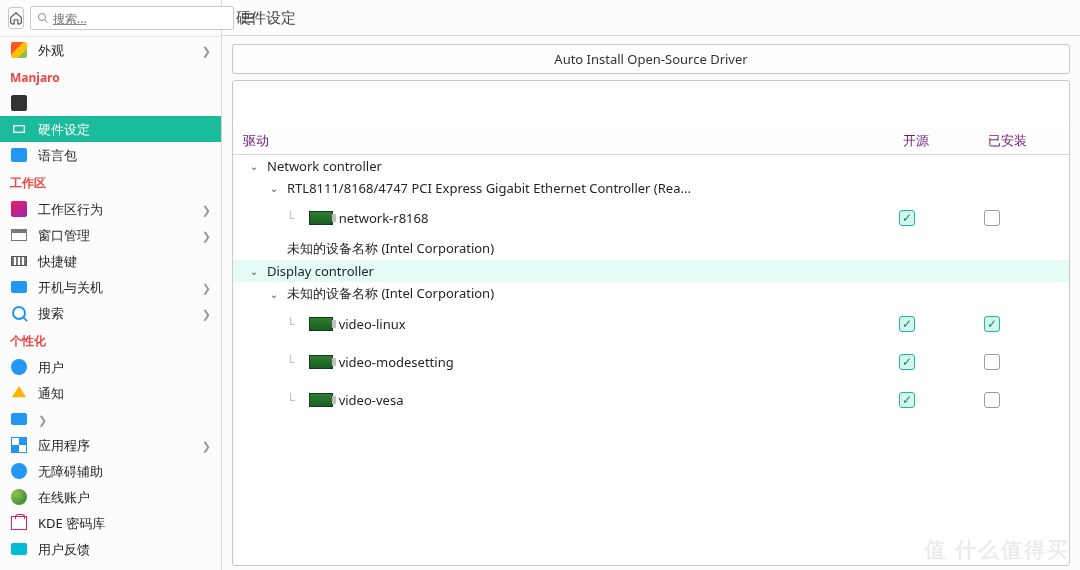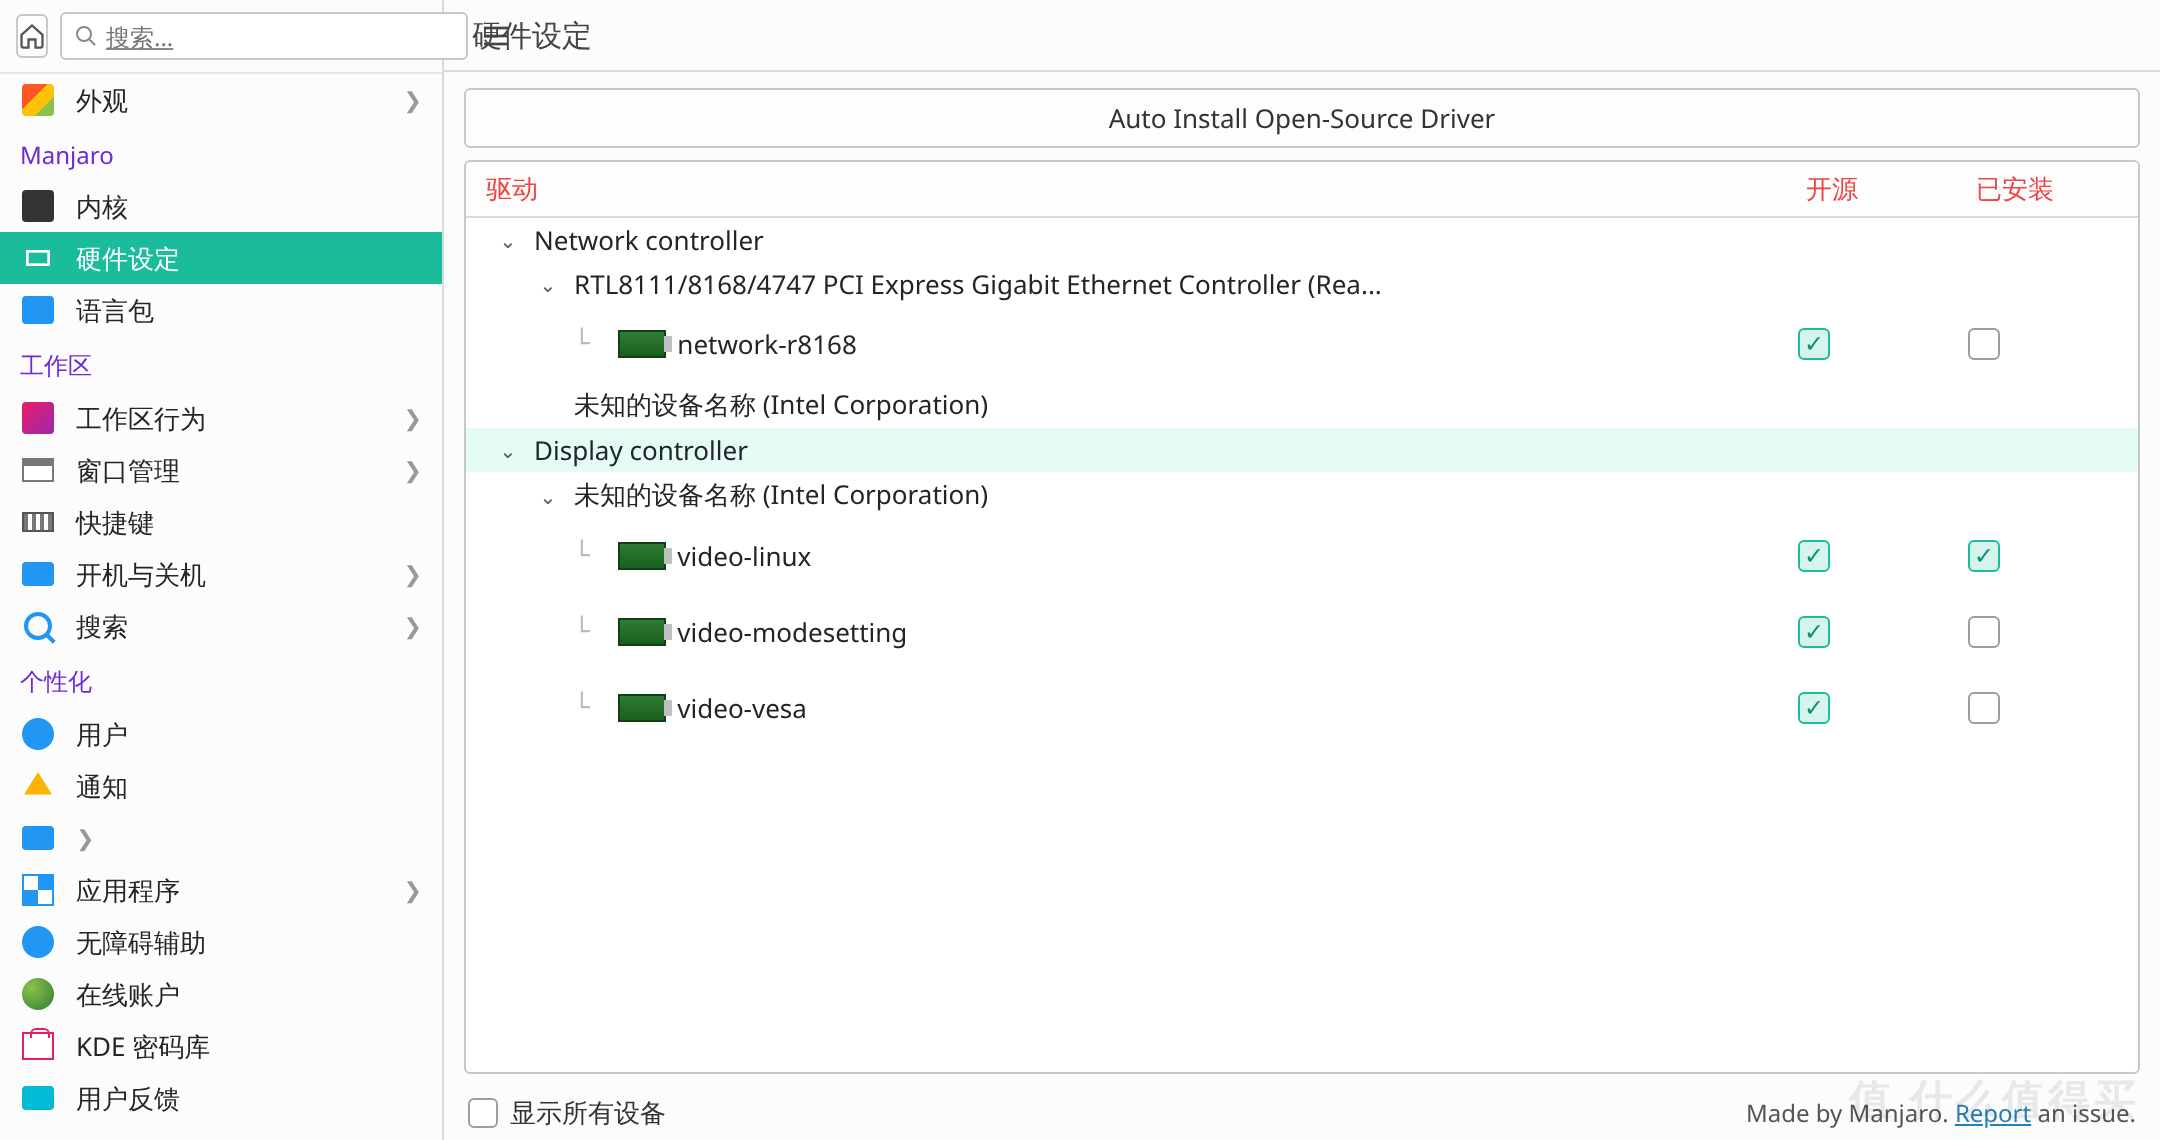--- a/index.html
+++ b/index.html
@@ -7,21 +7,21 @@
 
 
 .sidebar { width: 222px; height: 570px; border-right: 1px solid #d9d9d9; background: #fcfcfc; display: flex; flex-direction: column; }
 .sidebar-top { display: flex; align-items: center; gap: 6px; padding: 6px 8px; border-bottom: 1px solid #e5e5e5; }
 .home-btn { width: 22px; height: 22px; border: 1px solid #c8c8c8; border-radius: 3px; display: flex; align-items: center; justify-content: center; background: #fdfdfd; }
 .search-box { flex: 1; height: 24px; border: 1px solid #c8c8c8; border-radius: 3px; display: flex; align-items: center; padding: 0 6px; gap: 4px; background: #fff; }
 .search-box input { border: none; outline: none; flex: 1; font-size: 12px; color: #888; background: transparent; text-decoration: underline; }
 .hamburger { width: 22px; height: 22px; display: flex; align-items: center; justify-content: center; }
 
 .nav-scroll { flex: 1; overflow-y: auto; }
-.nav-section-title { font-size: 12px; font-weight: normal; color: #6d28d9; padding: 6px 10px 4px 10px; }
+.nav-section-title { font-size: 12px; font-weight: bold; color: #ef4444; padding: 6px 10px 4px 10px; }
 .nav-item { display: flex; align-items: center; height: 26px; padding: 0 10px 0 10px; gap: 10px; cursor: pointer; position: relative; }
 .nav-item .label { flex: 1; font-size: 13px; }
 .nav-item.active { background: #1abc9c; color: #fff; }
 .nav-item .chev { color: #999; font-size: 11px; }
 .icon-box { width: 18px; height: 18px; display: flex; align-items: center; justify-content: center; }
 
 
 .ic-appearance { background: linear-gradient(135deg,#ff5722 40%,#ffc107 40% 70%,#8bc34a 70%); border-radius:2px; width:16px;height:16px;}
 .ic-kernel { background:#333; width:16px;height:16px; border-radius:2px;}
 .ic-lang { width:16px;height:14px;background:#2196f3;border-radius:2px;position:relative;}
@@ -47,21 +47,21 @@
 .nav-scroll::-webkit-scrollbar-thumb{background:#c8c8c8;border-radius:4px;}
 
 
 .main { flex: 1; display: flex; flex-direction: column; }
 .main-header { height: 36px; border-bottom: 1px solid #d9d9d9; display: flex; align-items: center; padding: 0 14px; font-size: 15px; color: #444; }
 .content-wrap { flex:1; padding: 8px 10px 4px 10px; display:flex; flex-direction:column; gap:6px; }
 
 .auto-btn { height: 30px; border:1px solid #c8c8c8; border-radius:3px; background:#fdfdfd; display:flex; align-items:center; justify-content:center; font-size:13px; color:#333; }
 
 .driver-box { flex:1; border:1px solid #c8c8c8; border-radius:3px; background:#fff; overflow:hidden; display:flex; flex-direction:column; }
-.driver-head { display:flex; border-bottom:1px solid #d9d9d9; background:#fdfdfd; font-size:13px; color:#ef4444; }
+.driver-head { display:flex; border-bottom:1px solid #d9d9d9; background:#fdfdfd; font-size:13px; color:#701a75;margin-top:46px; }
 .col-driver { flex:1; padding:4px 10px; }
 .col-open, .col-inst { width: 85px; padding:4px 4px; }
 .driver-body { flex:1; overflow:auto; }
 
 .tree-row { display:flex; align-items:center; min-height:22px; font-size:13px; }
 .tree-row.selected { background:#e5fbf5; }
 .tree-label { flex:1; display:flex; align-items:center; gap:6px; padding:2px 0; }
 .tree-indent { display:inline-block; }
 .expander { width:14px; text-align:center; color:#555; font-size:10px; cursor:pointer; }
 .tree-row .cell { width:85px; display:flex; align-items:center; }
@@ -112,21 +112,20 @@
           <div class="ic-appearance"></div>
         </span>
         <span class="label">外观</span>
         <span class="chev">❯</span>
       </div>
       <div class="nav-section-title">Manjaro</div>
       <div class="nav-item">
         <span class="icon-box">
           <div class="ic-kernel"></div>
         </span>
-        <span class="label">内核</span>
       </div>
       <div class="nav-item active">
         <span class="icon-box">
           <svg width="16" height="16" viewBox="0 0 24 24" fill="#fff">
             <rect x="3" y="6" width="18" height="12" rx="1" fill="#fff"></rect>
             <rect x="5" y="8" width="14" height="8" fill="#1abc9c"></rect>
           </svg>
         </span>
         <span class="label">硬件设定</span>
       </div>
@@ -335,23 +334,16 @@
             </div>
             <div class="cell">
               <span class="chk on"></span>
             </div>
             <div class="cell">
               <span class="chk"></span>
             </div>
           </div>
         </div>
     </div>
-    <div class="footer-row">
-      <span class="chk"></span>
-      <span>显示所有设备</span>
-      <span class="footer-right">
-        <span>Made by Manjaro. </span><a href="#">Report</a><span> an issue.</span>
-      </span>
-    </div>
   </div>
 </div>
 
 <div class="watermark">值   什么值得买</div>
 
 </body></html>

